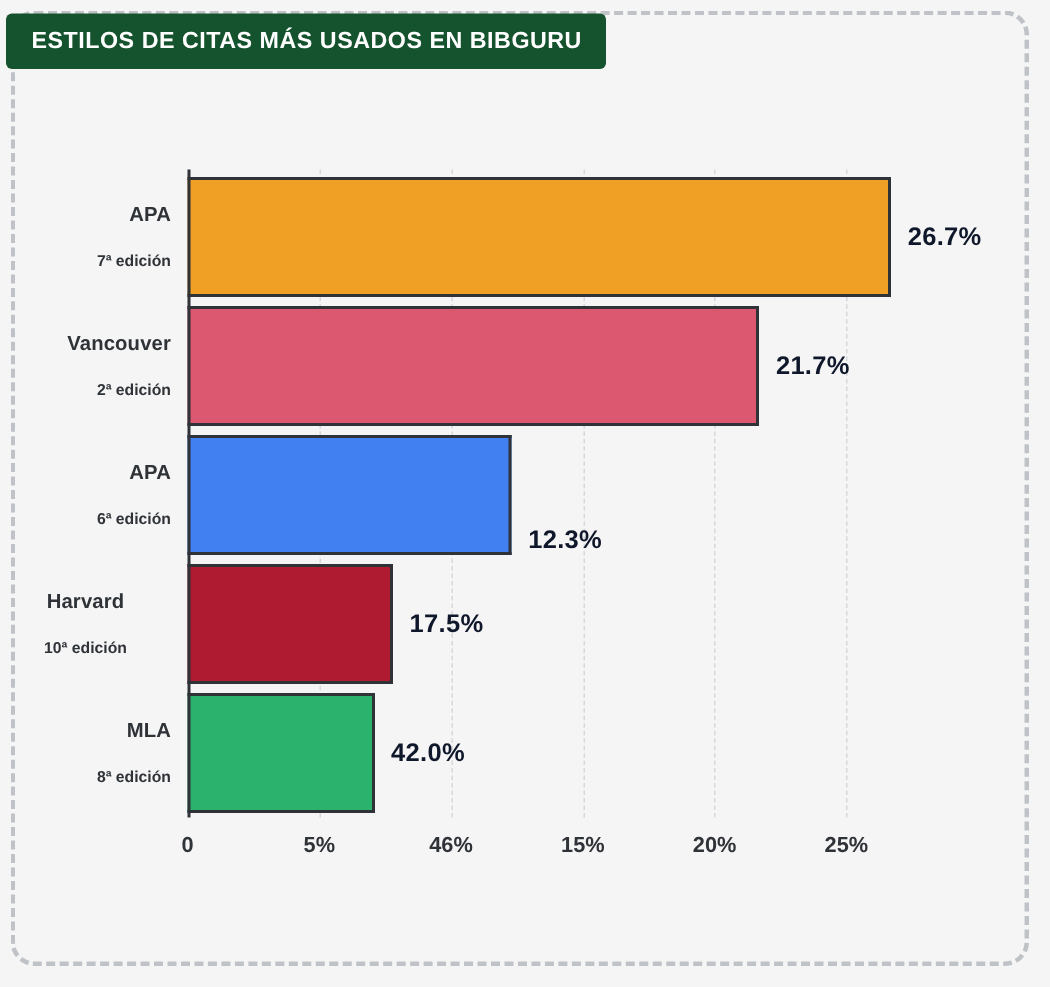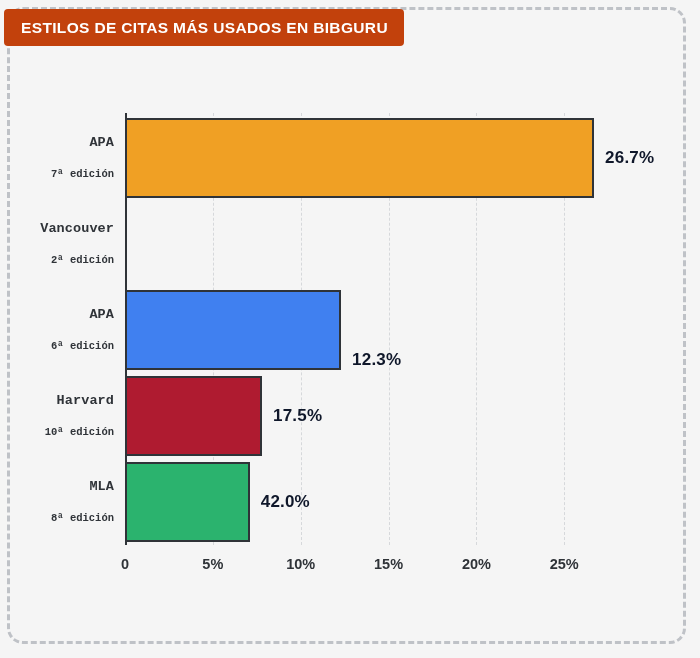--- a/index.html
+++ b/index.html
@@ -28,21 +28,21 @@
     background: transparent;
     pointer-events: none;
   }
 
   
   #title-banner {
     position: absolute;
     left: 4px;
     top: 9px;
     height: 37px;
-    background: #c2410c;
+    background: #14532d;
     border-radius: 4px;
     display: flex;
     align-items: center;
     padding: 0 16px 0 17px;
     box-sizing: border-box;
     z-index: 5;
   }
   #title-banner .title-text {
     color: #ffffff;
     font-size: 15.5px;
@@ -132,21 +132,20 @@
   .cat-label {
     position: absolute;
     right: 0;
     width: 114px;
     height: 80px;
     display: flex;
     flex-direction: column;
     align-items: flex-end;
     justify-content: center;
     text-align: right;
-    font-family: Liberation Mono, monospace;
   }
   .cat-name {
     font-size: 13.5px;
     font-weight: bold;
     color: #2f3338;
     line-height: 1.15;
     letter-spacing: 0.1px;
   }
   .cat-sub {
     font-size: 10.5px;
@@ -202,51 +201,55 @@
         <div class="cat-sub">7ª edición</div>
       </div>
       <div class="cat-label" style="top: 91px;">
         <div class="cat-name">Vancouver</div>
         <div class="cat-sub">2ª edición</div>
       </div>
       <div class="cat-label" style="top: 177px;">
         <div class="cat-name">APA</div>
         <div class="cat-sub">6ª edición</div>
       </div>
-      <div class="cat-label" style="top: 263px;">
+      <div class="cat-label" style="top: 263px; align-items: center;">
         <div class="cat-name">Harvard</div>
         <div class="cat-sub">10ª edición</div>
       </div>
       <div class="cat-label" style="top: 349px; padding-left: 46px;">
         <div class="cat-name">MLA</div>
         <div class="cat-sub">8ª edición</div>
       </div>
     </div>
 
   <div class="bars-layer" id="bars-layer">
       <div class="bar-row" style="top: 5px;">
         <div class="bar" style="width: 469.119px; background: rgb(240, 160, 36);"></div>
         <span class="bar-value">26.7%</span>
       </div>
+      <div class="bar-row" style="top: 91px;">
+        <div class="bar" style="width: 381.269px; background: rgb(220, 87, 112);"></div>
+        <span class="bar-value">21.7%</span>
+      </div>
       <div class="bar-row" style="top: 177px; align-items: flex-end;">
         <div class="bar" style="width: 216.111px; background: rgb(64, 128, 240);"></div>
         <span class="bar-value">12.3%</span>
       </div>
       <div class="bar-row" style="top: 263px;">
         <div class="bar" style="width: 137.046px; background: rgb(175, 27, 48);"></div>
         <span class="bar-value">17.5%</span>
       </div>
       <div class="bar-row" style="top: 349px;">
         <div class="bar" style="width: 124.747px; background: rgb(43, 179, 110);"></div>
         <span class="bar-value">42.0%</span>
       </div>
     </div>
 
   <div class="x-ticks" id="x-ticks">
       <div class="x-tick" style="left: 125px;">0</div>
       <div class="x-tick" style="left: 212.85px;">5%</div>
-      <div class="x-tick" style="left: 300.7px;">10%</div>
+      <div class="x-tick" style="left: 300.7px;">46%</div>
       <div class="x-tick" style="left: 388.55px;">15%</div>
       <div class="x-tick" style="left: 476.4px;">20%</div>
       <div class="x-tick" style="left: 564.25px;">25%</div>
     </div>
 
 </div>
 
 </body></html>

